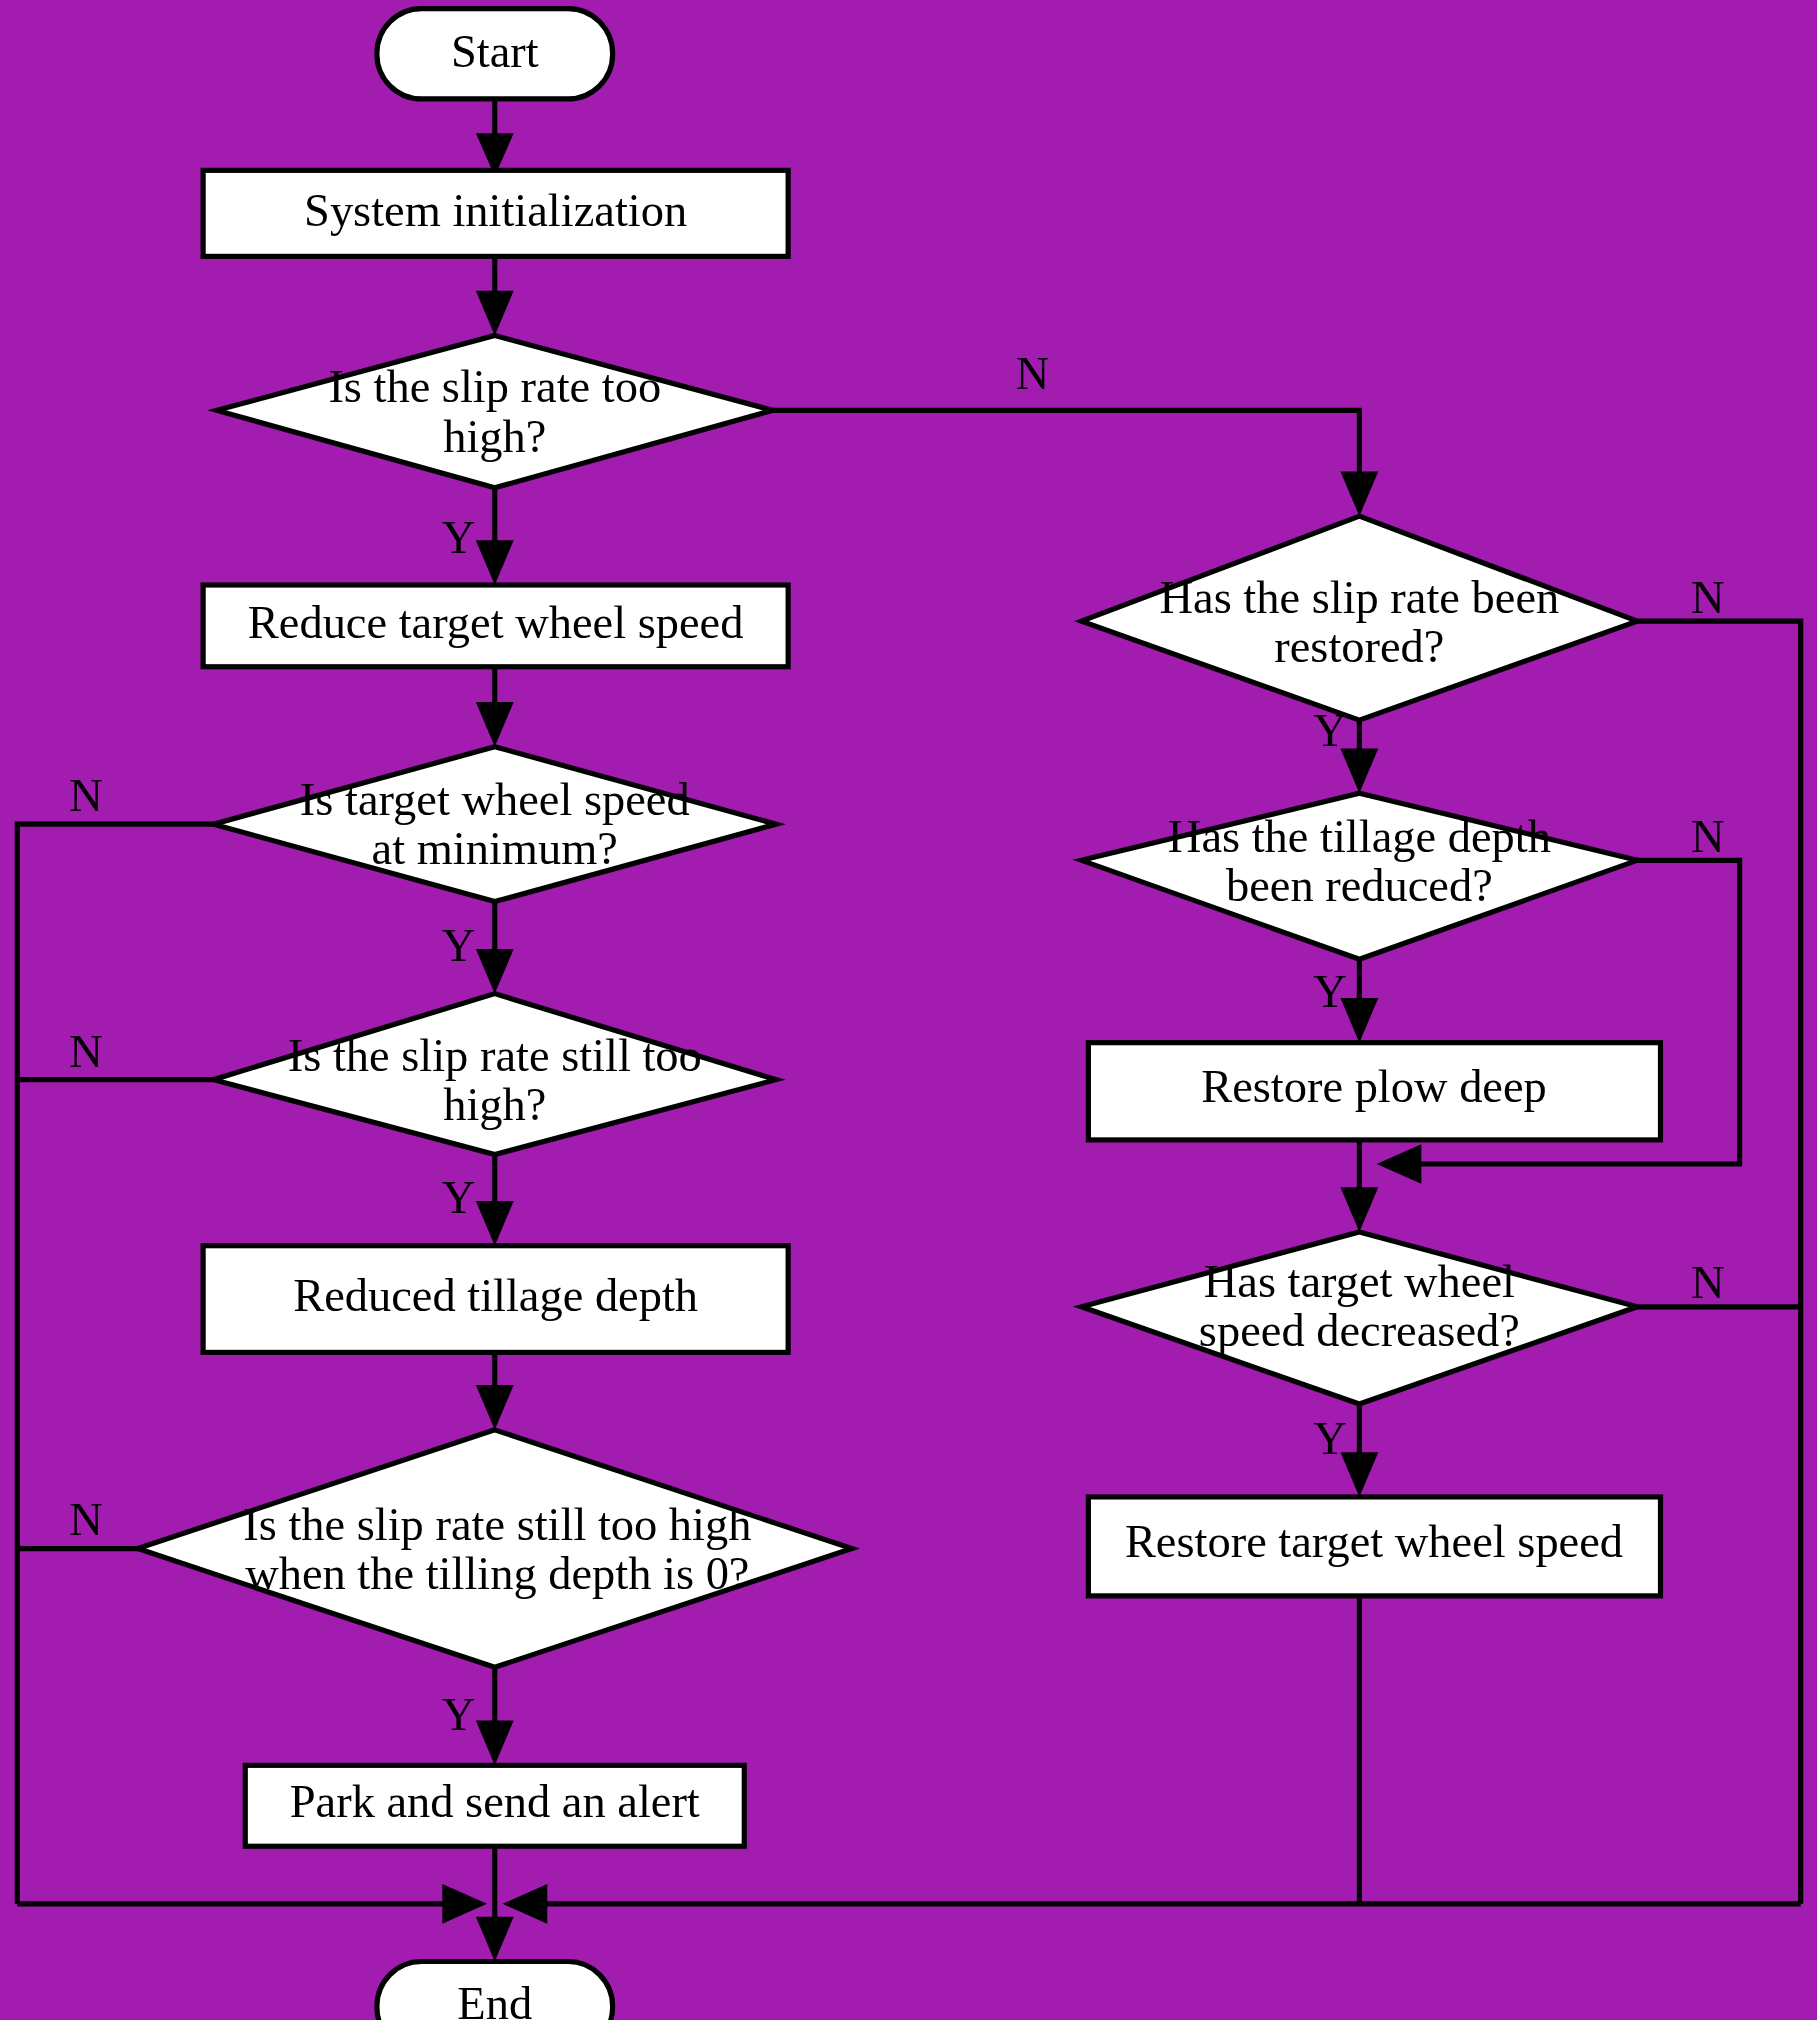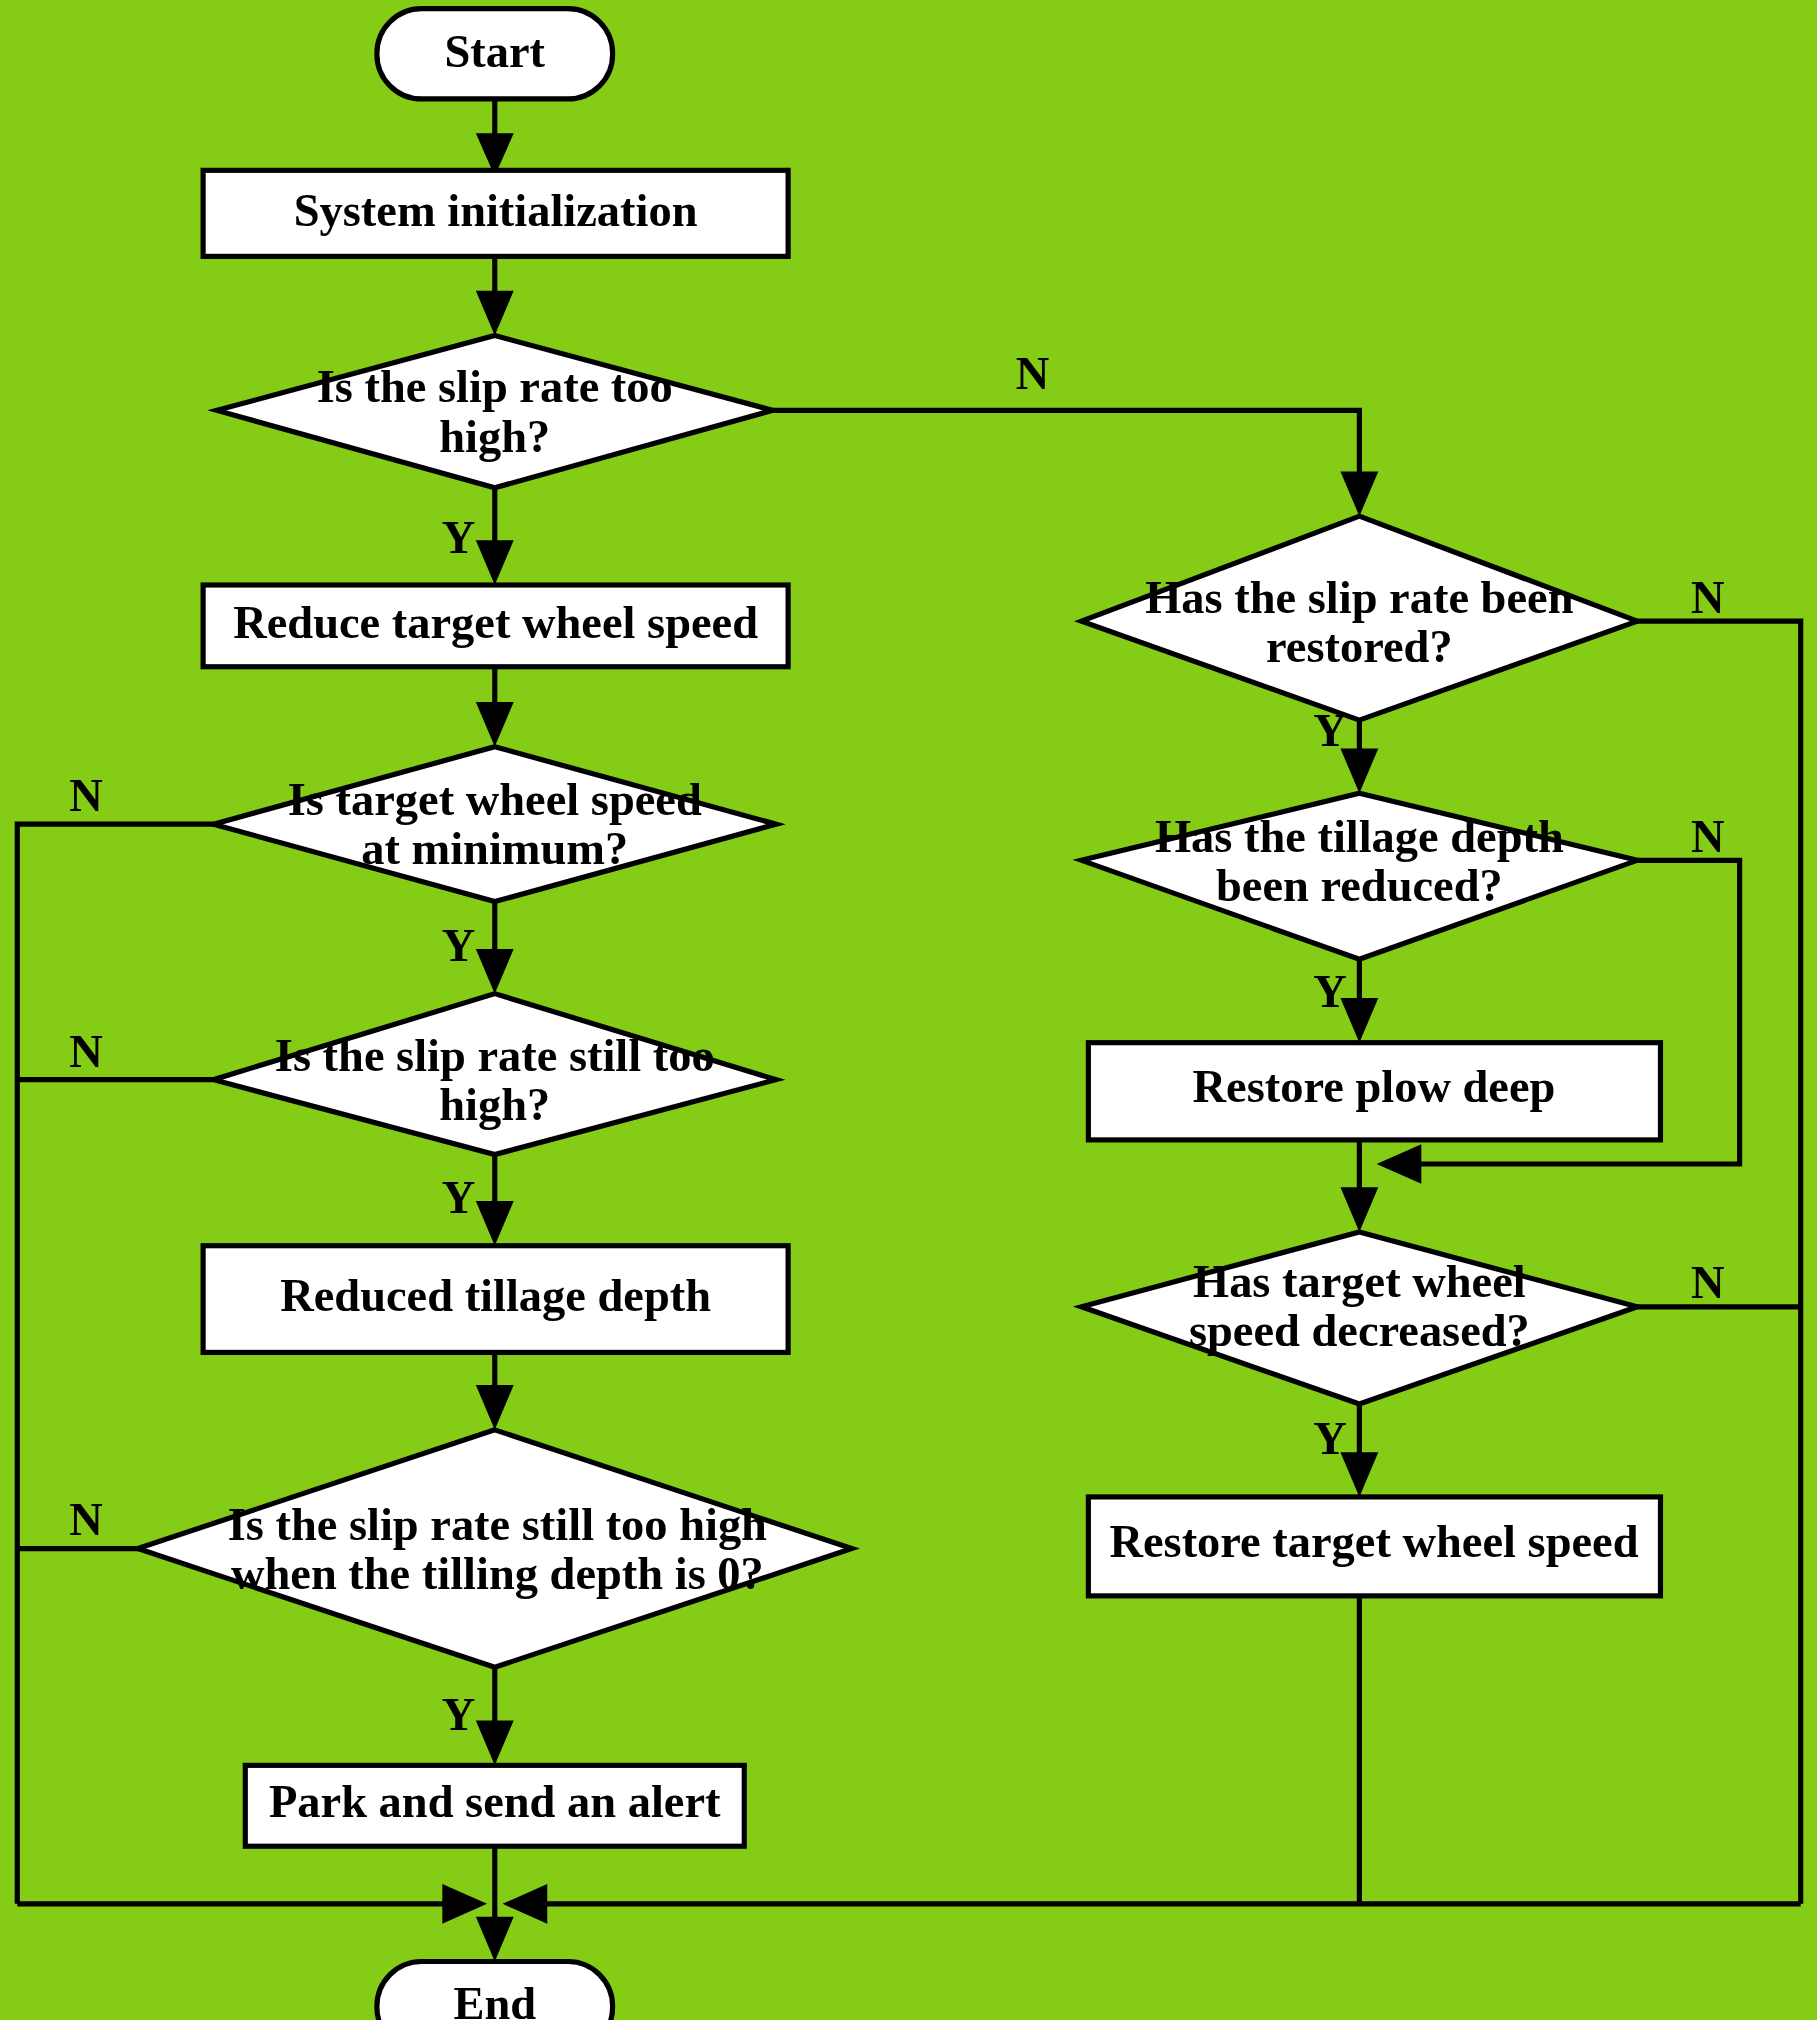--- a/index.html
+++ b/index.html
@@ -4,23 +4,22 @@
 <style>
   html, body {
     margin: 0;
     padding: 0;
     background: #ffffff;
   }
   #flowchart-root {
     position: relative;
     width: 1818px;
     height: 2020px;
-    background: #84cc16;
+    background: #a21caf;
     font-family: "Liberation Serif", "DejaVu Serif", serif;
-    font-weight: bold;
   }
   svg.diagram {
     display: block;
     width: 1818px;
     height: 2020px;
   }
   .shape-stroke {
     fill: #ffffff;
     stroke: #000000;
     stroke-width: 6;

